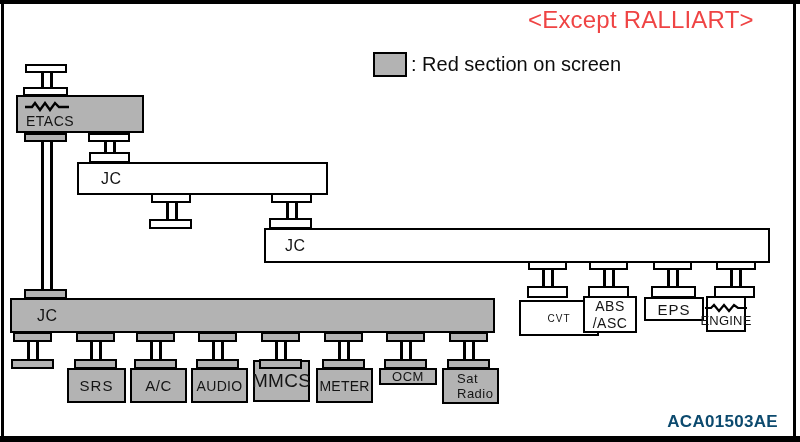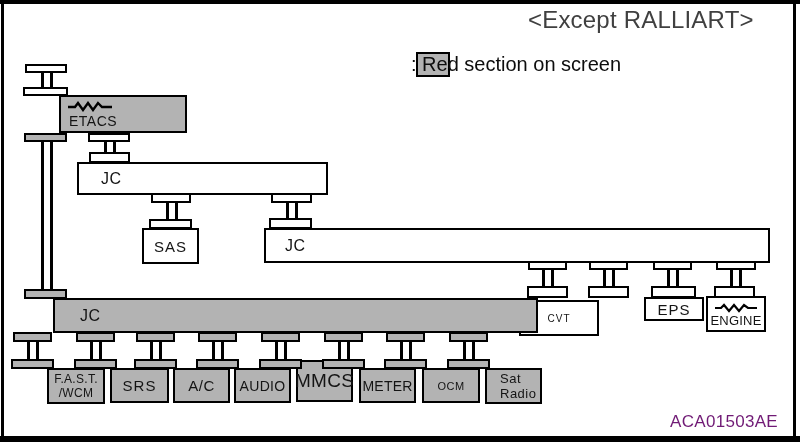--- a/index.html
+++ b/index.html
@@ -3,30 +3,30 @@
 <meta charset="utf-8">
 <style>
   :root { --gray:#b3b3b3; --line:#000000; --bg:#ffffff; }
   * { margin:0; padding:0; box-sizing:border-box; }
   body { background:#fff; font-family:"Liberation Sans", sans-serif; color:#111; }
   #stage { position:relative; width:800px; height:442px; background:var(--bg); overflow:hidden; }
   .frame { position:absolute; background:var(--line); }
   .box { position:absolute; border:2.5px solid var(--line); background:#fff;
          display:flex; align-items:center; justify-content:center;
          text-align:center; letter-spacing:0.5px; color:#141414; }
-  .box.gray { background:var(--gray);margin-left:43px; }
+  .box.gray { background:var(--gray); }
   .box .two { line-height:1.18; }
   .bar { position:absolute; border:2px solid var(--line); background:#fff; }
   .bar.gray { background:var(--gray); }
   .dl { position:absolute; width:12px; border-left:3px solid var(--line);
         border-right:3px solid var(--line); background:transparent; }
   .jc-label { justify-content:flex-start; }
-  .title { position:absolute; font-size:24px; letter-spacing:0.2px; color:#404040; white-space:nowrap; }
+  .title { position:absolute; font-size:24px; letter-spacing:0.2px; color:#ef4444; white-space:nowrap; }
   .legend-text { position:absolute; font-size:20px; color:#0d0d0d; white-space:nowrap; }
-  .figcode { position:absolute; font-size:17px; font-weight:normal; letter-spacing:0.3px; color:#701a75; }
+  .figcode { position:absolute; font-size:17px; font-weight:bold; letter-spacing:0.3px; color:#0c4a6e; }
   .col { flex-direction:column; }
   svg.zz { display:block; }
 </style>
 </head>
 <body>
 
 <div id="stage">
 
   <div class="frame" style="left:0;top:0;width:800px;height:4px"></div>
   <div class="frame" style="left:0;top:436px;width:800px;height:6px"></div>
@@ -42,70 +42,67 @@
     <svg class="zz" width="46" height="11" viewBox="0 0 46 11">
       <polyline points="1,6 8,6 11,2 16,9 21,2 26,9 31,2 35,6 45,6" fill="none" stroke="#000" stroke-width="2.4"></polyline>
     </svg>
     <span style="font-size:14px;margin:1px 0 0 2px;letter-spacing:0.5px">ETACS</span>
   </div>
 
   <div class="box jc-label" style="left:77px;top:162px;width:251px;height:33px;font-size:16px;padding-left:22px">
     <span>JC</span>
   </div>
 
-  <div class="box" style="left:142px;top:228px;width:57px;height:36px;font-size:15px;letter-spacing:1px">
-    <span>SAS</span>
-  </div>
 
   <div class="box jc-label" style="left:264px;top:228px;width:506px;height:35px;font-size:16px;padding-left:19px">
     <span>JC</span>
   </div>
 
   <div class="box" style="left:519px;top:300px;width:80px;height:36px;font-size:10px;letter-spacing:1px">
     <span>CVT</span>
   </div>
 
+  <div class="box" style="left:583px;top:296px;width:54px;height:37px;font-size:14px">
+    <div class="two">
+      <div>ABS</div>
+      <div>/ASC</div>
+    </div>
+  </div>
 
   <div class="box" style="left:644px;top:297px;width:60px;height:24px;font-size:15px;letter-spacing:1px">
     <span>EPS</span>
   </div>
 
-  <div class="box col" style="left:706px;top:296px;width:60px;height:36px;font-size:13px;letter-spacing:0.2px;padding-top:2px">
+  <div class="box col" style="left:706px;top:296px;width:40px;height:36px;font-size:13px;letter-spacing:0.2px;padding-top:2px">
     <svg class="zz" width="44" height="10" viewBox="0 0 44 10">
       <polyline points="1,5 7,5 10,2 15,8 20,2 25,8 30,2 34,5 43,5" fill="none" stroke="#000" stroke-width="2.2"></polyline>
     </svg>
     <span>ENGINE</span>
   </div>
 
   <div class="box gray jc-label" style="left:10px;top:298px;width:485px;height:35px;font-size:16px;padding-left:25px">
     <span>JC</span>
   </div>
 
-  <div class="box gray" style="left:4px;top:368px;width:58px;height:36px;font-size:12px;letter-spacing:0.3px">
-    <div class="two">
-      <div>F.A.S.T.</div>
-      <div>/WCM</div>
-    </div>
-  </div>
   <div class="box gray" style="left:67px;top:368px;width:59px;height:35px;font-size:15px;letter-spacing:1px">
     <span>SRS</span>
   </div>
   <div class="box gray" style="left:191px;top:368px;width:57px;height:35px;font-size:14px;letter-spacing:0.3px">
     <span>AUDIO</span>
   </div>
   <div class="box gray" style="left:130px;top:368px;width:57px;height:35px;font-size:15px">
     <span>A/C</span>
   </div>
   <div class="box gray" style="left:253px;top:360px;width:57px;height:42px;font-size:19px;letter-spacing:0.3px">
     <span>MMCS</span>
   </div>
   <div class="box gray" style="left:316px;top:368px;width:57px;height:35px;font-size:14px;letter-spacing:0.2px">
     <span>METER</span>
   </div>
-  <div class="box gray" style="left:379px;top:368px;width:58px;height:35px;font-size:11px;letter-spacing:0.5px">
+  <div class="box gray" style="left:379px;top:368px;width:58px;height:17px;font-size:13px;letter-spacing:0.5px">
     <span>OCM</span>
   </div>
   <div class="box gray" style="left:442px;top:368px;width:57px;height:36px;font-size:13px;justify-content:flex-start;padding-left:13px;text-align:left">
     <div class="two">
       <div>Sat</div>
       <div>Radio</div>
     </div>
   </div>
 
   <div class="bar" style="left:25px;top:64px;width:42px;height:9px"></div>

